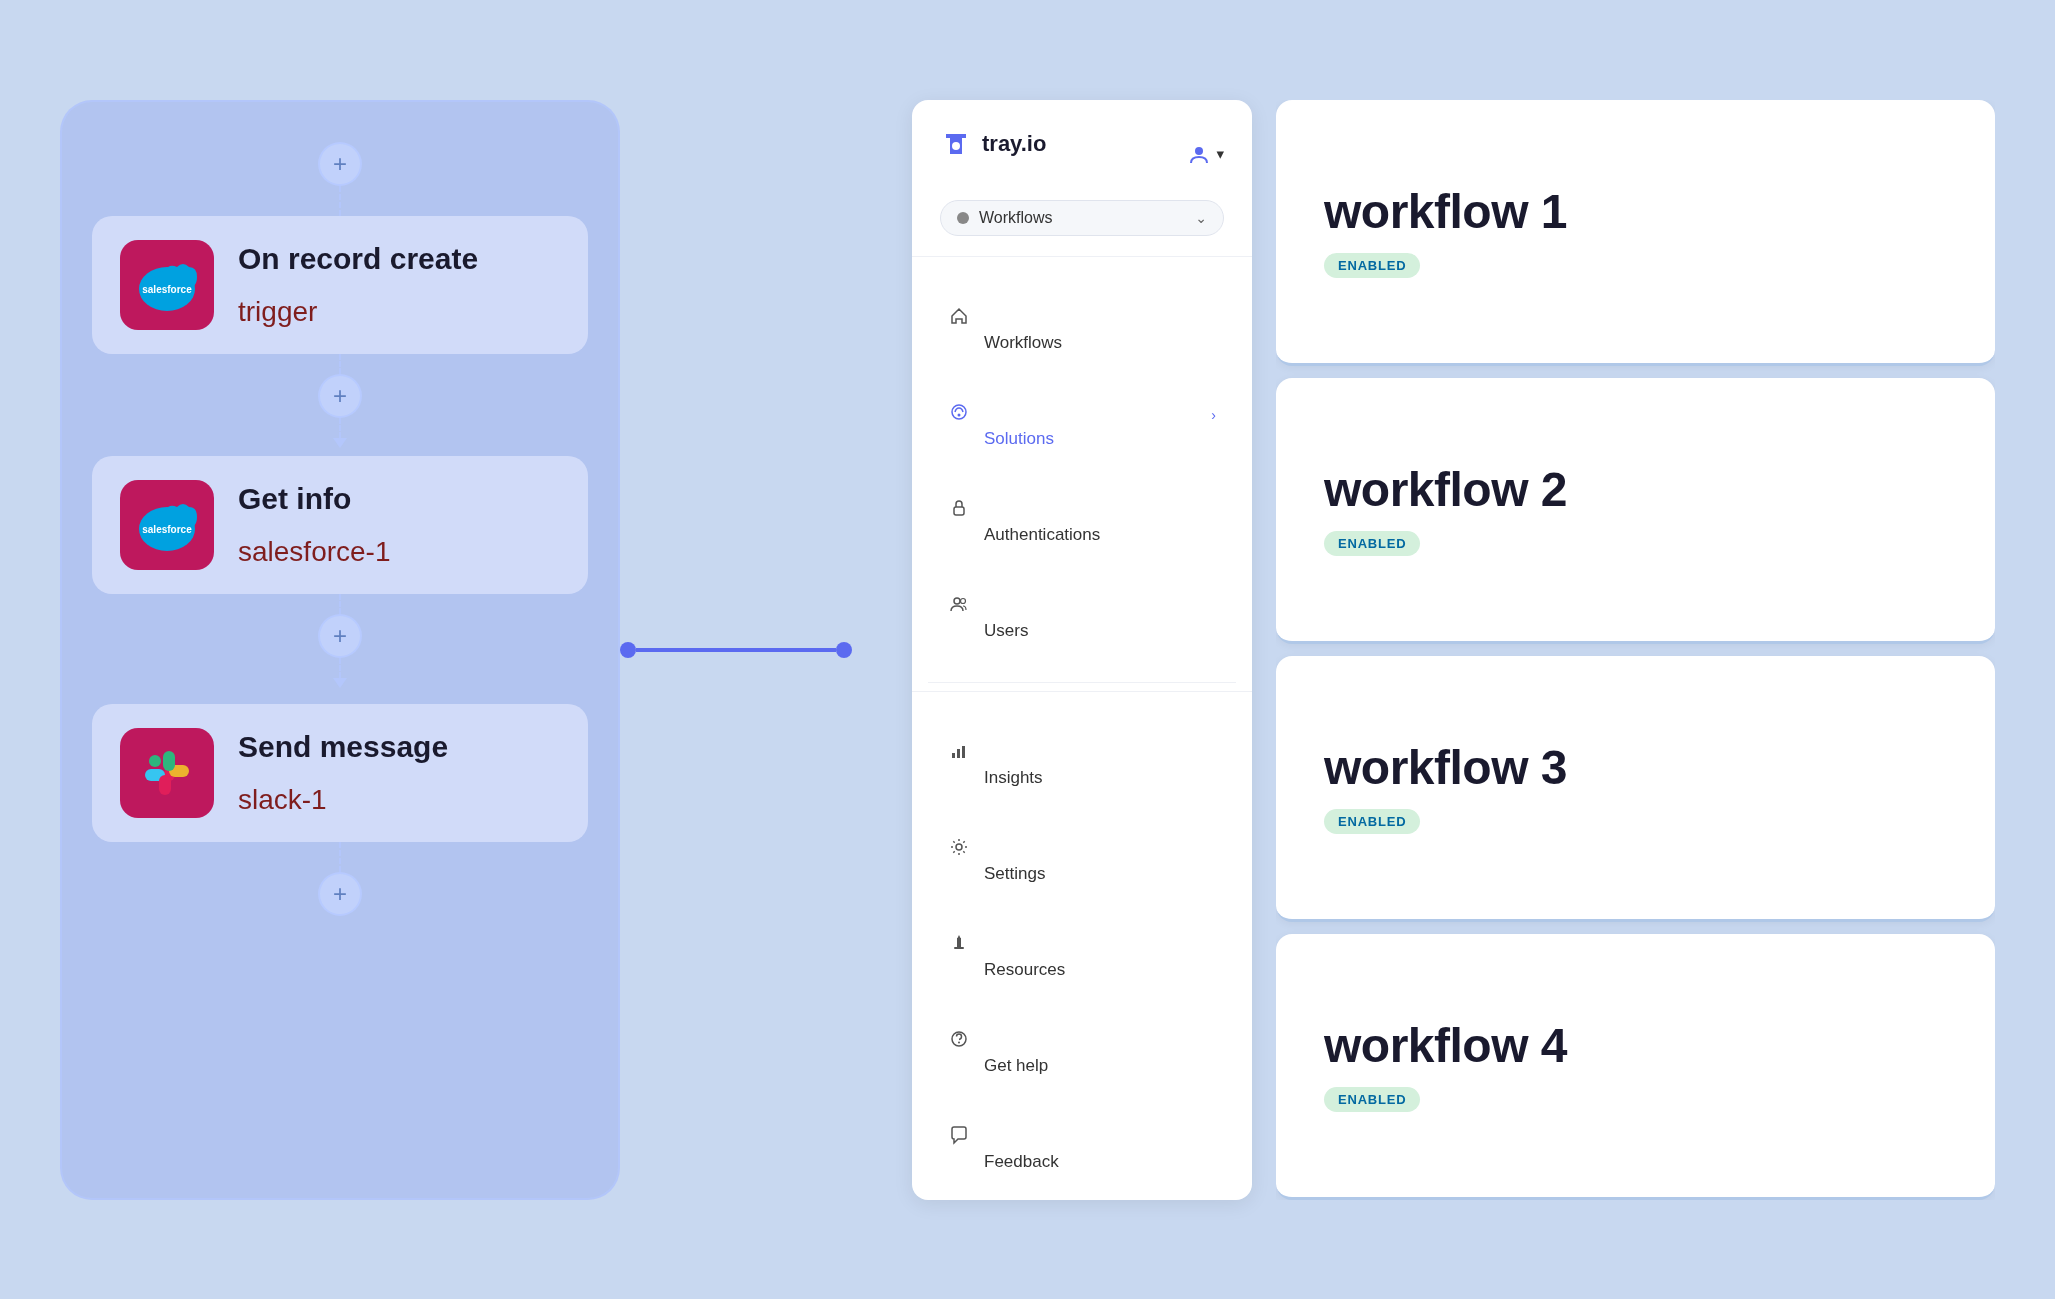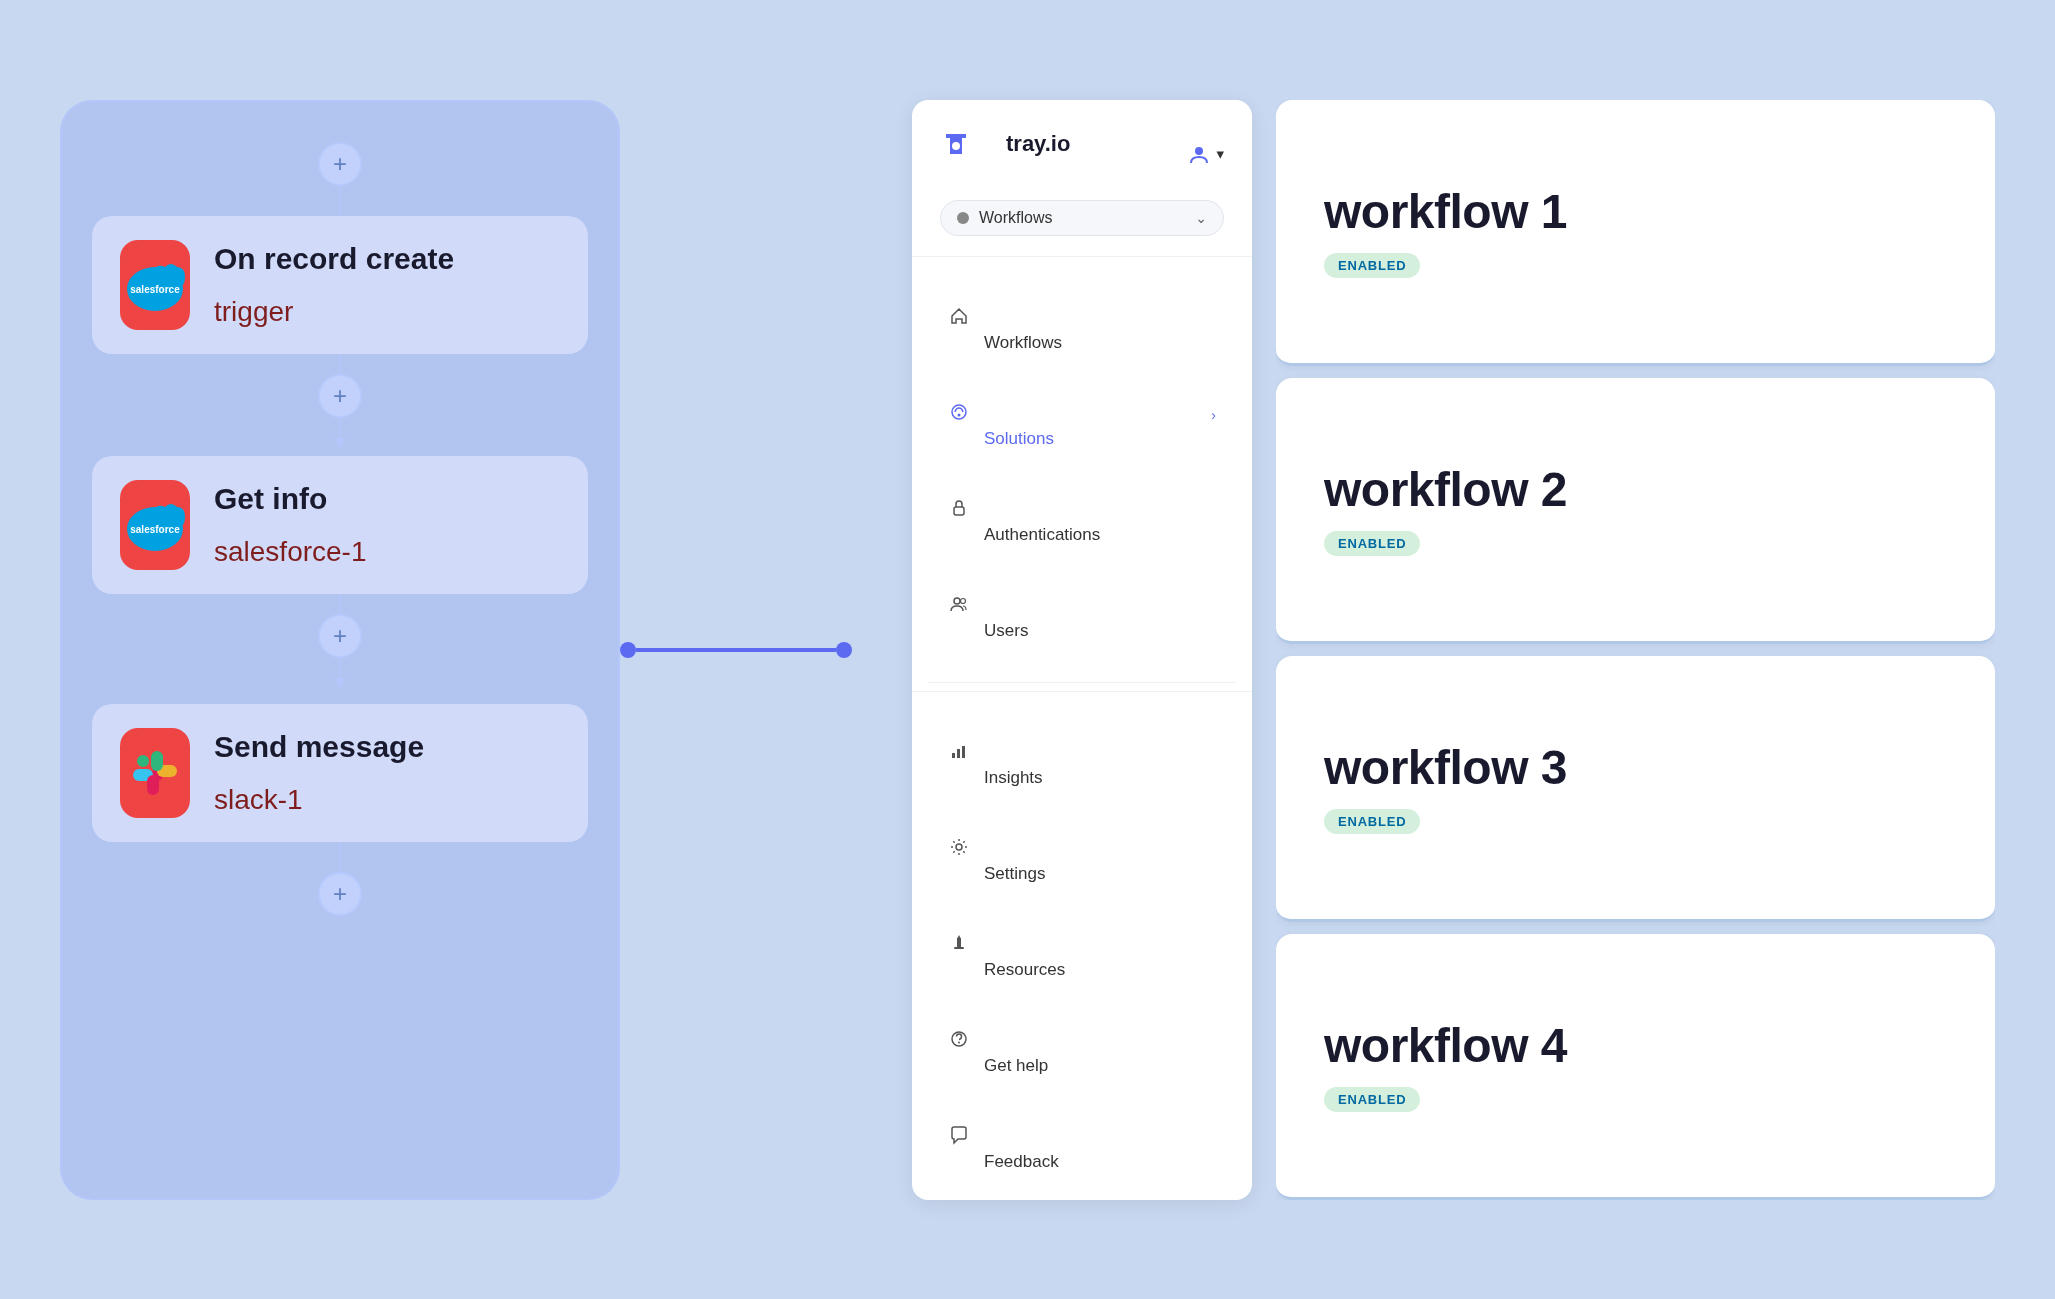--- a/index.html
+++ b/index.html
@@ -84,23 +84,23 @@
       background: rgba(230, 235, 255, 0.6);
       border-radius: 20px;
       padding: 24px 28px;
       display: flex;
       align-items: center;
       gap: 24px;
       flex-shrink: 0;
     }
 
     .step-icon {
-      width: 70px;
+      width: 94px;
       height: 90px;
-      background: #ef4444;
+      background: #be185d;
       border-radius: 18px;
       display: flex;
       align-items: center;
       justify-content: center;
       flex-shrink: 0;
       overflow: hidden;
     }
 
     .step-info {
       display: flex;
@@ -145,21 +145,20 @@
       display: flex;
       align-items: center;
       gap: 10px;
       margin-bottom: 20px;
     }
 
     .tray-logo-text {
       font-size: 22px;
       font-weight: 700;
       color: #1a1a2e;
-      margin-left: 24px;
     }
 
     .workspace-selector {
       display: flex;
       align-items: center;
       gap: 10px;
       background: #f5f7fa;
       border: 1px solid #e0e4ed;
       border-radius: 24px;
       padding: 8px 16px;

